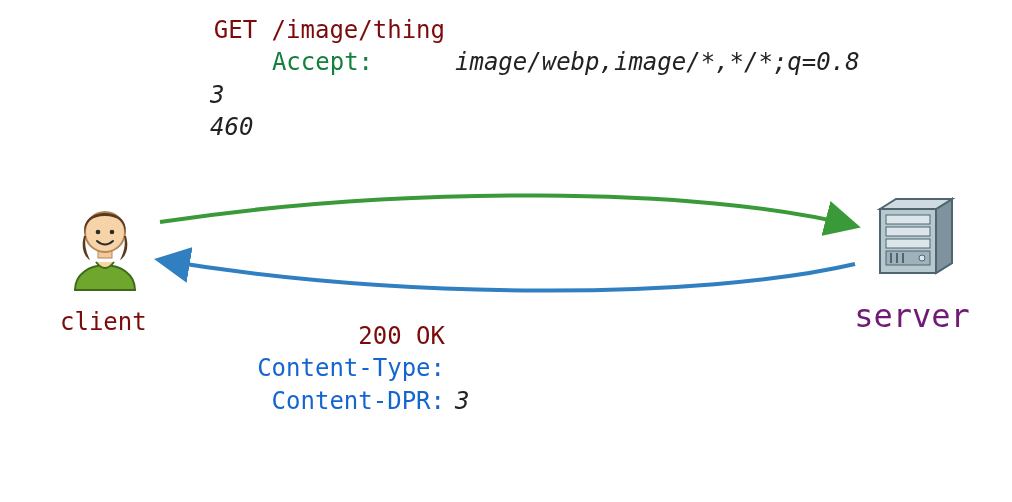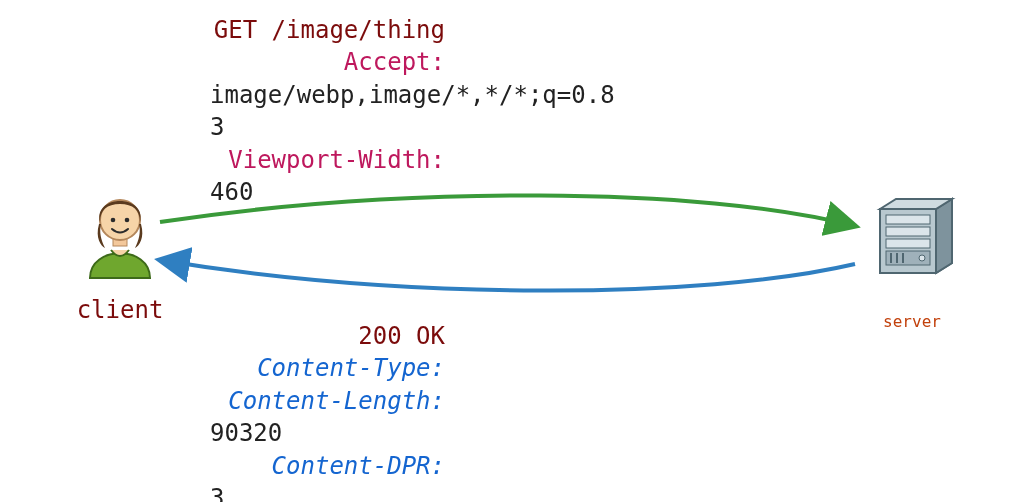--- a/index.html
+++ b/index.html
@@ -26,58 +26,57 @@
   }
   .response-block {
     position: absolute;
     top: 320px;
     left: 200px;
     width: 700px;
   }
   .hdrline {
     display: flex;
     white-space: pre;
-    flex-direction: column;
   }
   .k {
     width: 245px;
     text-align: right;
   }
   .v {
     padding-left: 10px;
+    font-style: italic;
   }
   .req-first  { color: #7b0b0b; }
-  .req-key    { color: #be185d; }
+  .req-key    { color: #15803d; text-align: center; }
   .resp-first { color: #7b0b0b; }
-  .resp-key   { color: #1465d0; font-style: italic; }
+  .resp-key   { color: #1465d0; }
   .val        { color: #222; }
 
   .client-area {
     position: absolute;
     left: 60px;
-    top: 190px;
+    top: 202px;
     width: 120px;
-    text-align: center;
   }
   .client-label {
     margin-top: 6px;
     color: #7b0b0b;
     font-size: 24px;
   }
   .server-area {
     position: absolute;
     right: 40px;
     top: 195px;
     width: 120px;
     text-align: center;
   }
   .server-label {
-    margin-top: 18px;
-    color: #c2410c;
-    font-size: 16px;
+    margin-top: 2px;
+    color: #701a75;
+    font-size: 32px;
   }
   svg.arrows {
     position: absolute;
     left: 0; top: 0;
     width: 1012px;
     height: 502px;
     pointer-events: none;
   }
 </style>
 </head>
@@ -91,36 +90,31 @@
       <span class="v val"></span>
     </div>
     <div class="hdrline">
       <span class="k req-key">Accept:</span>
       <span class="v val">image/webp,image/*,*/*;q=0.8</span>
     </div>
     <div class="hdrline">
       <span class="v val">3</span>
     </div>
     <div class="hdrline">
-      <span class="k req-key">Viewport-Width:</span>
       <span class="v val">460</span>
     </div>
   </div>
 
   <div class="response-block">
     <div class="hdrline">
       <span class="k resp-first">200 OK</span>
       <span class="v val"></span>
     </div>
     <div class="hdrline">
       <span class="k resp-key">Content-Type:</span>
-    </div>
-    <div class="hdrline">
-      <span class="k resp-key">Content-Length:</span>
-      <span class="v val">90320</span>
     </div>
     <div class="hdrline">
       <span class="k resp-key">Content-DPR:</span>
       <span class="v val">3</span>
     </div>
     <div class="hdrline">
     </div>
   </div>
 
   <div class="client-area">

